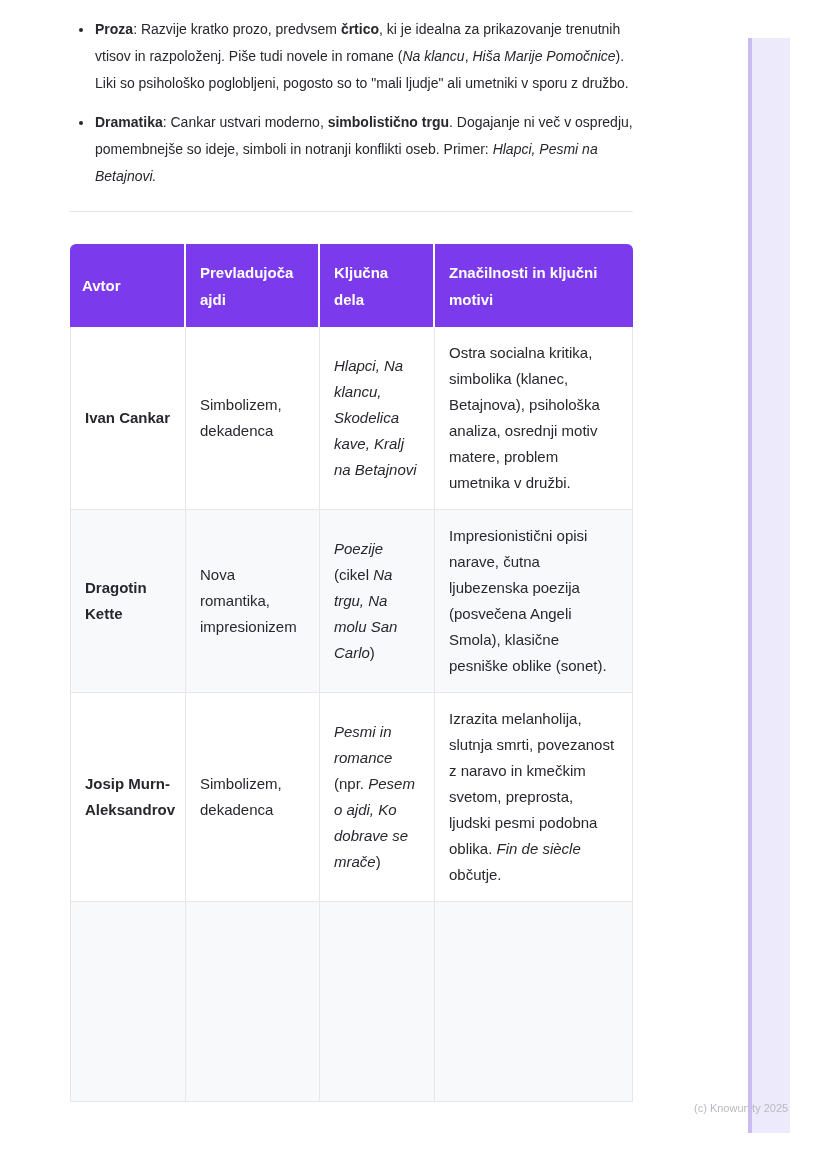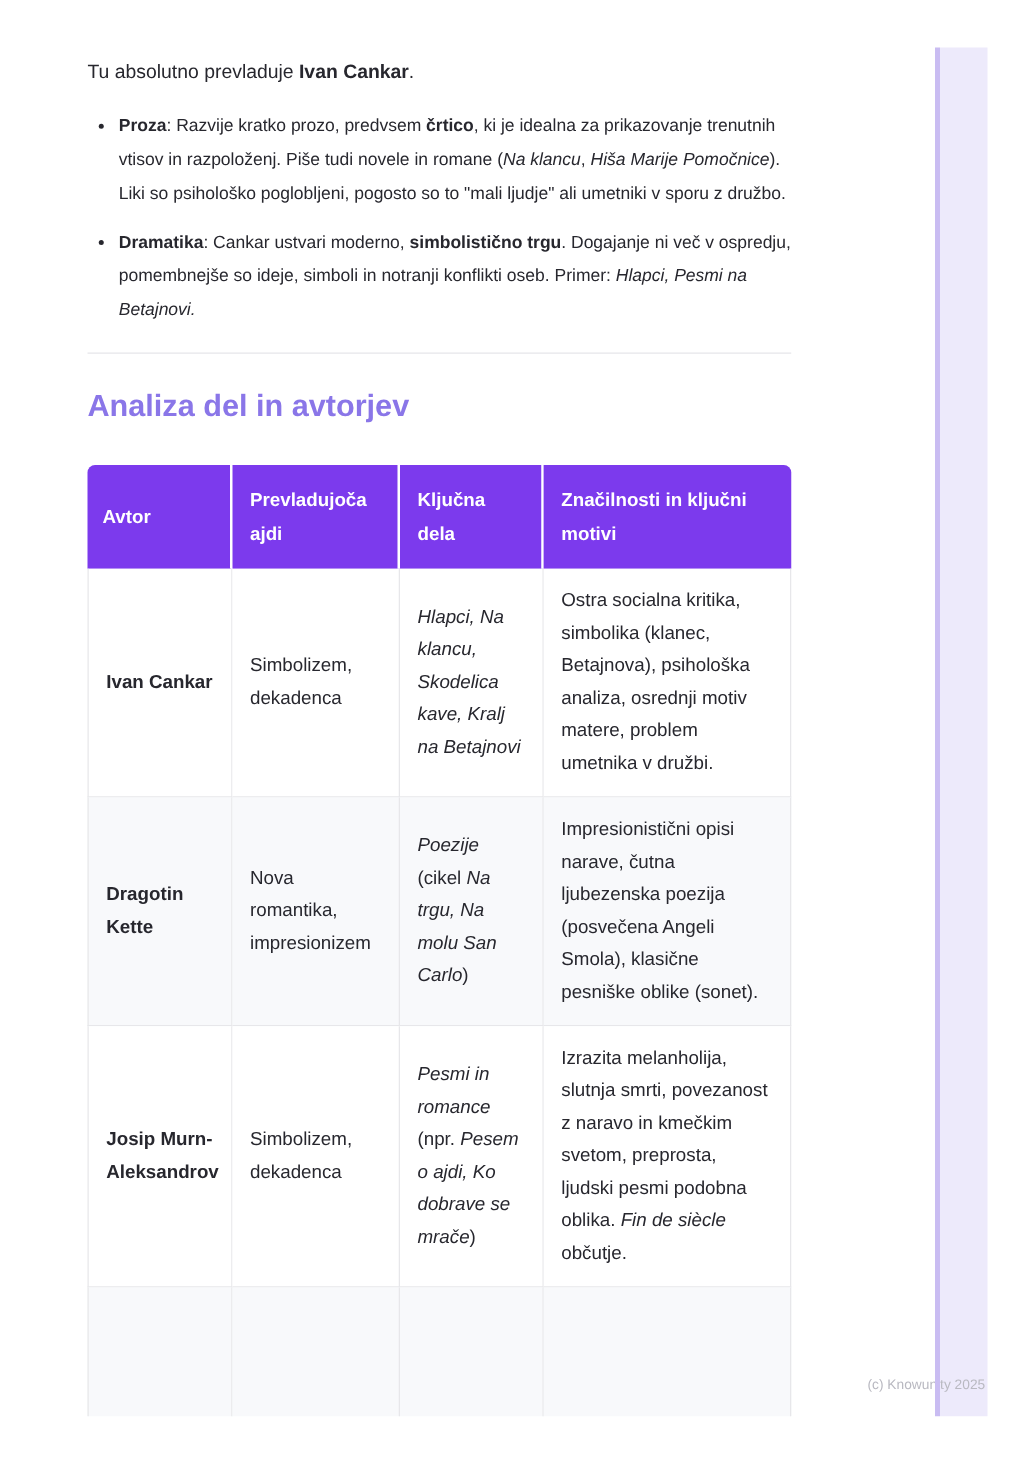--- a/index.html
+++ b/index.html
@@ -47,30 +47,28 @@
   .scroll-panel{position:absolute;left:752px;top:38px;width:38px;height:1095px;background:var(--track);z-index:1;}
   .watermark{position:absolute;left:694px;top:1101px;font-size:11px;line-height:14px;color:var(--watermark);z-index:2;}
   .scroll-edge{position:absolute;left:748px;top:38px;width:4px;height:1095px;background:var(--trackedge);z-index:3;}
 </style>
 </head>
 <body>
 
 <div class="clip">
   <div class="content">
 
-    <p class="intro"><span>Tu absolutno prevladuje </span><span class="b">Ivan Cankar</span><span>.</span></p>
 
     <ul class="bullets">
       <li><span class="b">Proza</span><span>: Razvije kratko prozo, predvsem </span><span class="b">črtico</span><span>, ki je idealna za prikazovanje trenutnih vtisov in razpoloženj. Piše tudi novele in romane (</span><span class="i">Na klancu</span><span>, </span><span class="i">Hiša Marije Pomočnice</span><span>). Liki so psihološko poglobljeni, pogosto so to "mali ljudje" ali umetniki v sporu z družbo.</span></li>
       <li><span class="b">Dramatika</span><span>: Cankar ustvari moderno, </span><span class="b">simbolistično trgu</span><span>. Dogajanje ni več v ospredju, pomembnejše so ideje, simboli in notranji konflikti oseb. Primer: </span><span class="i">Hlapci, Pesmi na Betajnovi.</span></li>
     </ul>
 
     <hr class="rule">
 
-    <h2 class="section">Analiza del in avtorjev</h2>
 
 
     <table class="authors">
       <colgroup>
         <col style="width:116px">
         <col style="width:134px">
         <col style="width:115px">
         <col style="width:198px">
       </colgroup>
       <thead>

